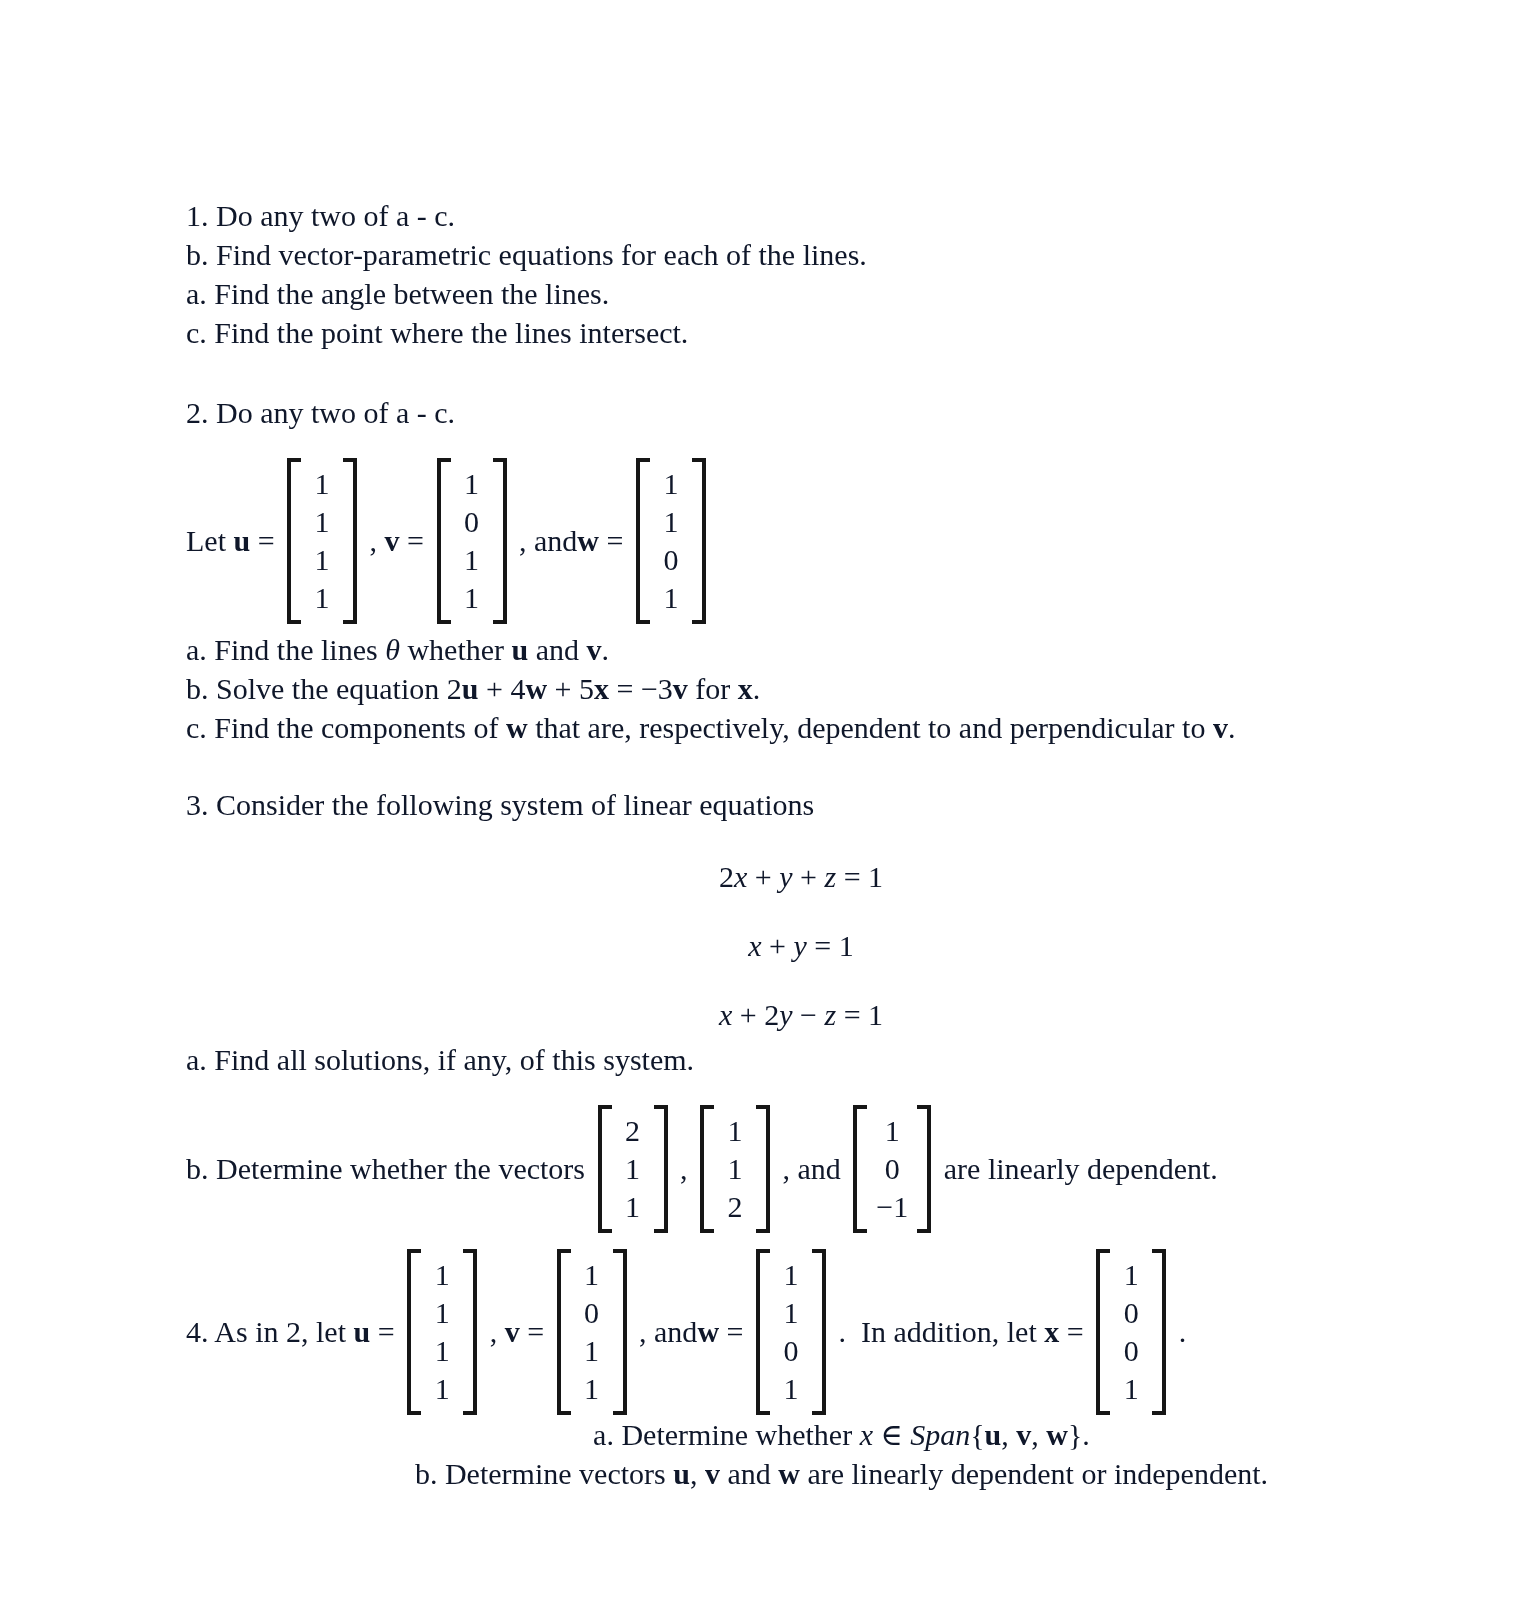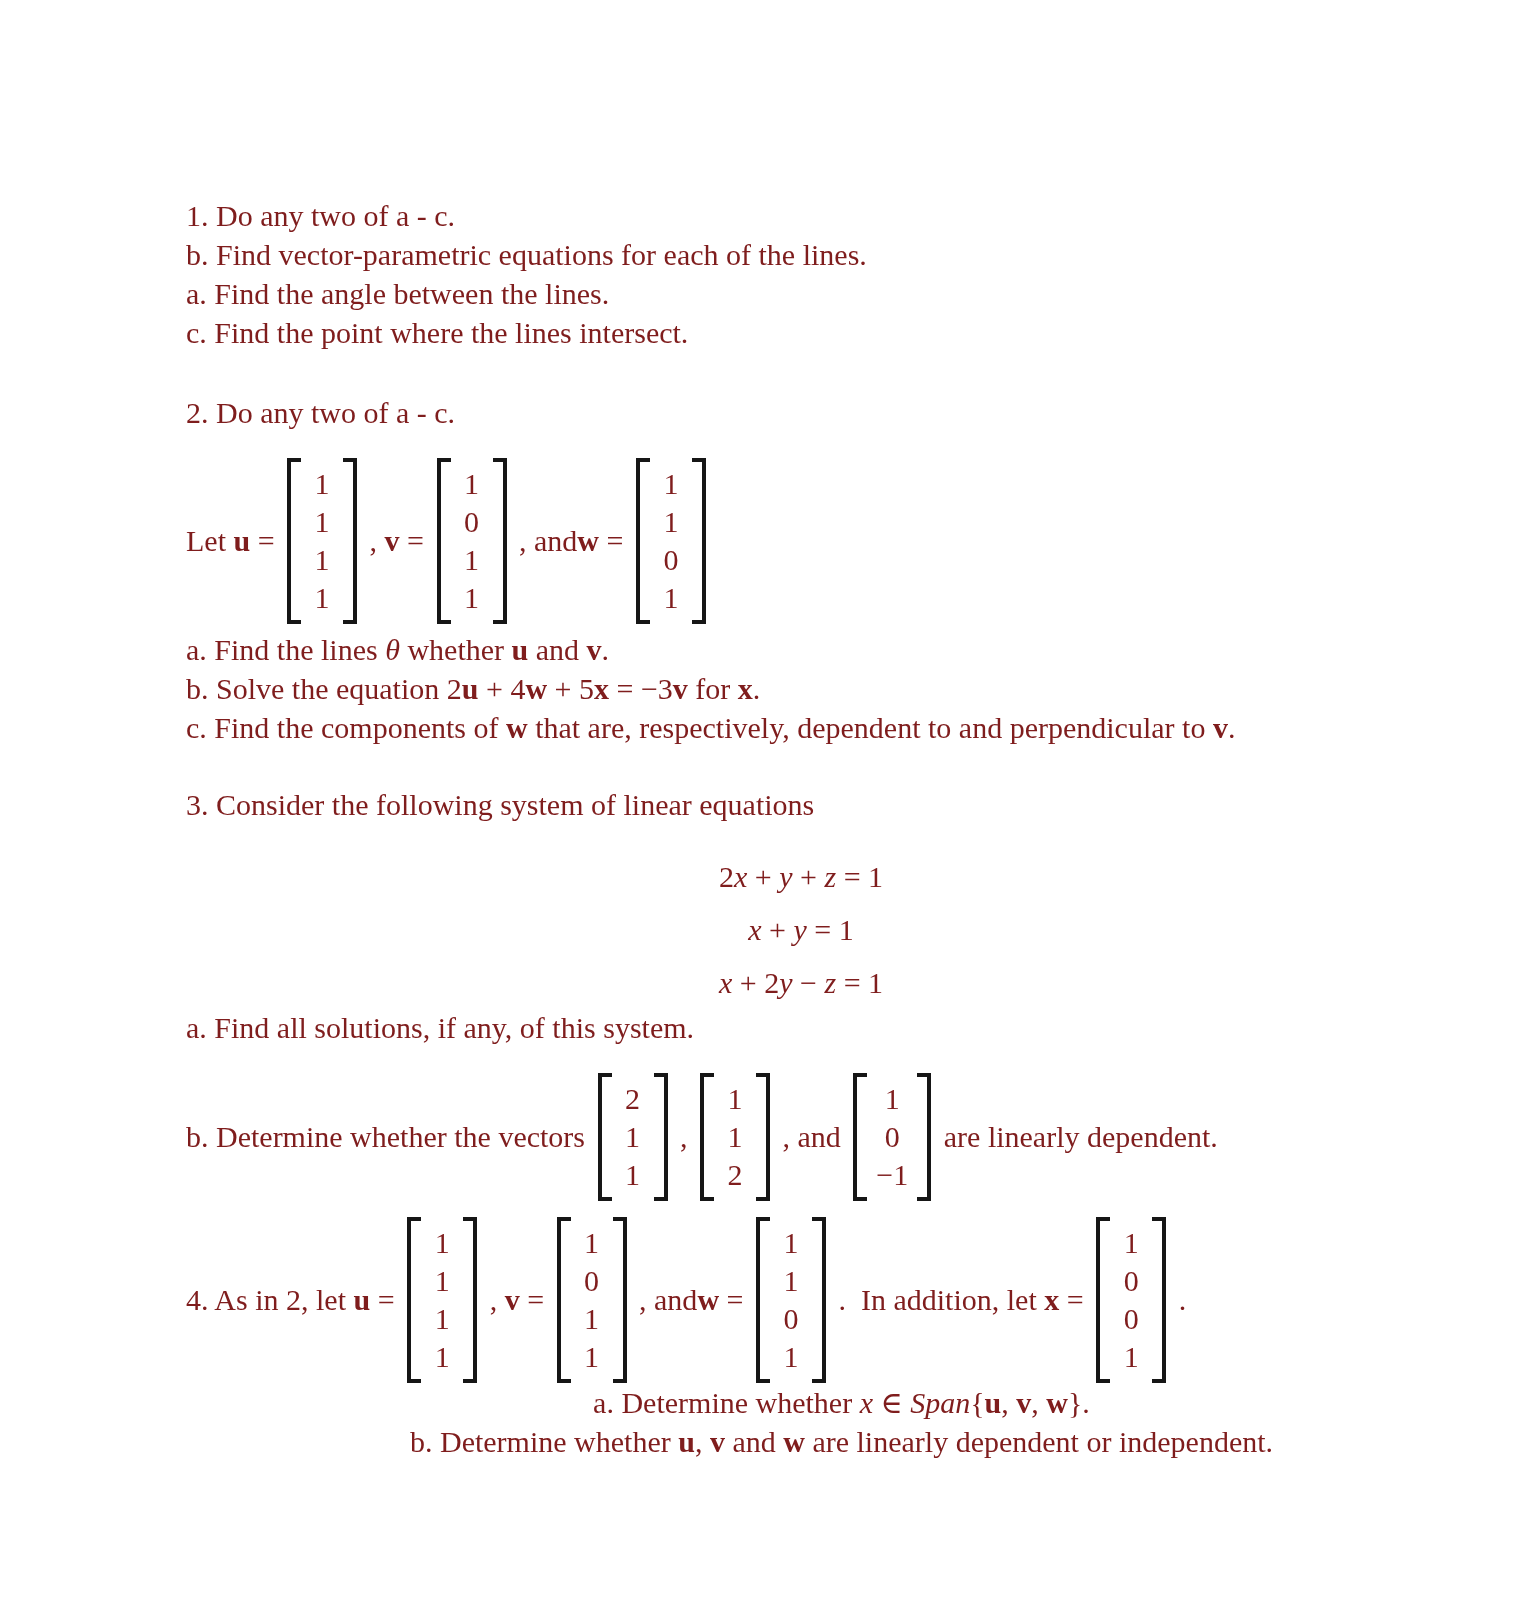--- a/index.html
+++ b/index.html
@@ -1,21 +1,21 @@
 <!DOCTYPE html>
 <html><head>
 <meta charset="utf-8">
 <style>
   html,body{margin:0;padding:0;background:#ffffff;}
   .page{
     position:relative;
     width:1527px;
     height:1623px;
     background:#ffffff;
-    color:#7f1d1d;
+    color:#0f172a;
     font-family:"Liberation Serif","DejaVu Serif",serif;
     font-size:30px;
     overflow:hidden;
   }
   .content{padding:196px 30px 0 186px;}
   .line{line-height:39px;}
   .run{white-space:pre;}
   .run-r{font-style:normal;}
   .run-i{font-style:italic;}
   .run-b{font-weight:bold;}
@@ -23,21 +23,21 @@
   .matrix{display:inline-flex;align-items:stretch;margin:0 5px;}
   .bl,.br{width:10px;border:4px solid #161616;}
   .bl{border-right:none;}
   .br{border-left:none;}
   .mcells{display:flex;flex-direction:column;justify-content:center;padding:7px 9px;}
   .mcell{min-width:24px;text-align:center;line-height:38px;white-space:pre;}
   section{margin:0;}
   .sec-p1{margin-bottom:41px;}
   .let-line{margin:26px 0 6px 0;}
   .sec-p3-heading{margin-top:38px;}
-  .equations{width:1230px;display:flex;flex-direction:column;row-gap:14px;margin:33px 0 6px 0;}
+  .equations{width:1230px;display:flex;flex-direction:column;row-gap:30px;margin:33px 0 6px 0;}
   .eq{text-align:center;line-height:39px;}
   .p3b-line{margin-top:26px;}
   .p4-line{margin-top:16px;}
   .p4-items{text-align:center;}
 </style>
 </head>
 <body>
 
 <div class="page">
   <div class="content">
@@ -191,18 +191,18 @@
               <span class="mcell">0</span>
               <span class="mcell">0</span>
               <span class="mcell">1</span>
             </span>
             <span class="br"></span>
           </span>
           <span class="run run-r"> .</span>
         </div>
       <div class="p4-items">
         <div class="line"><span class="run run-r">a. Determine whether </span><span class="run run-i">x</span><span class="run run-r"> ∈ </span><span class="run run-i">Span</span><span class="run run-r">{</span><span class="run run-b">u</span><span class="run run-r">, </span><span class="run run-b">v</span><span class="run run-r">, </span><span class="run run-b">w</span><span class="run run-r">}.</span></div>
-        <div class="line"><span class="run run-r">b. Determine whether </span><span class="run run-b">u</span><span class="run run-r">, </span><span class="run run-b">v</span><span class="run run-r"> and </span><span class="run run-b">w</span><span class="run run-r"> are linearly dependent or independent.</span></div>
+        <div class="line"><span class="run run-r">b. Determine vectors </span><span class="run run-b">u</span><span class="run run-r">, </span><span class="run run-b">v</span><span class="run run-r"> and </span><span class="run run-b">w</span><span class="run run-r"> are linearly dependent or independent.</span></div>
       </div>
     </section>
 
   </div>
 </div>
 
 </body></html>

